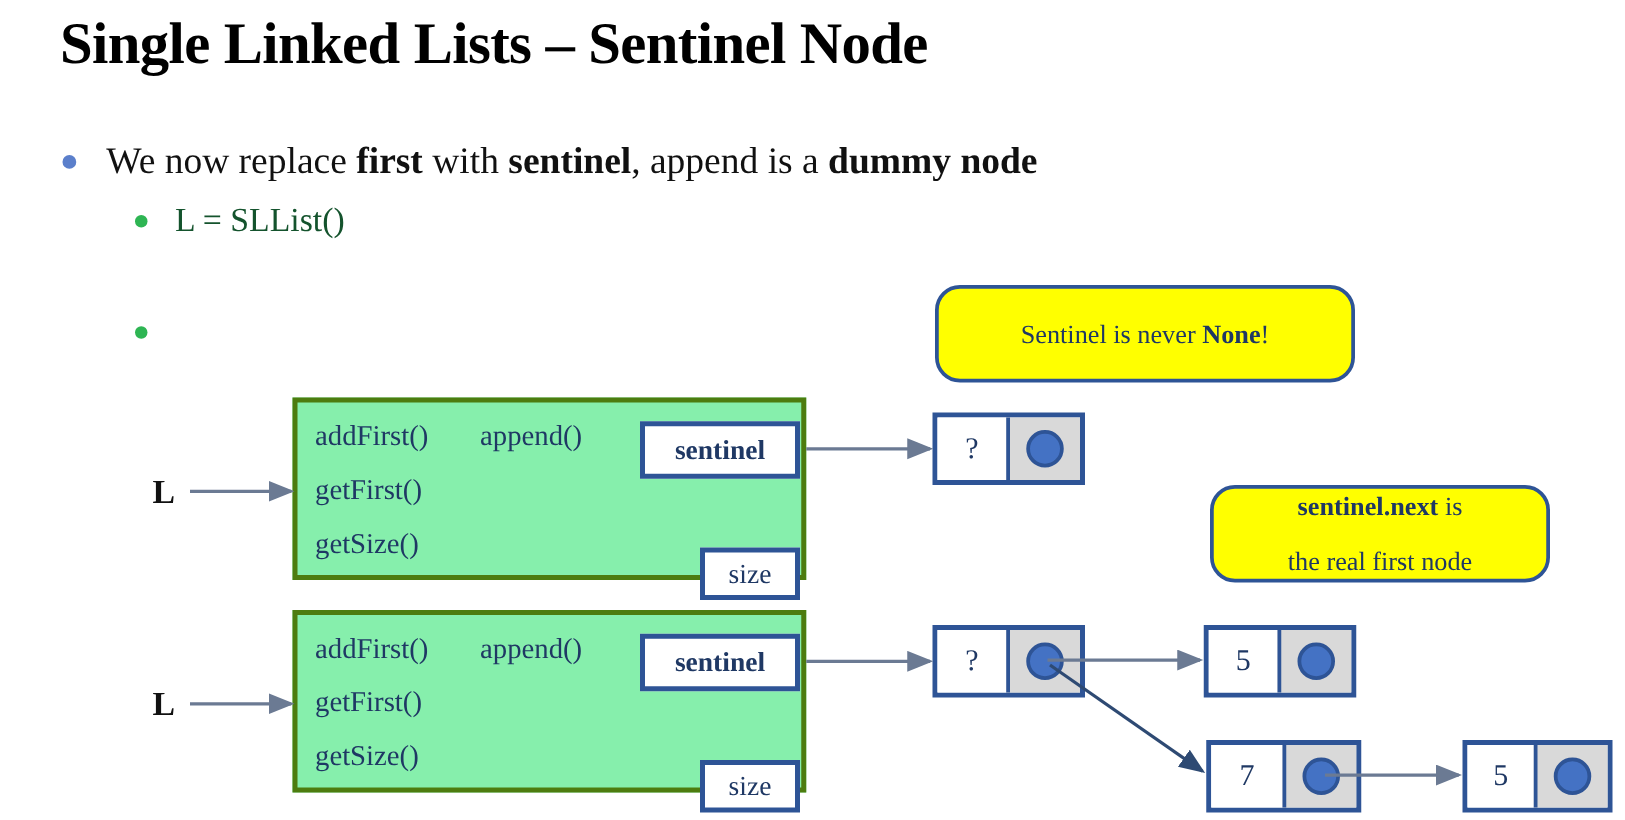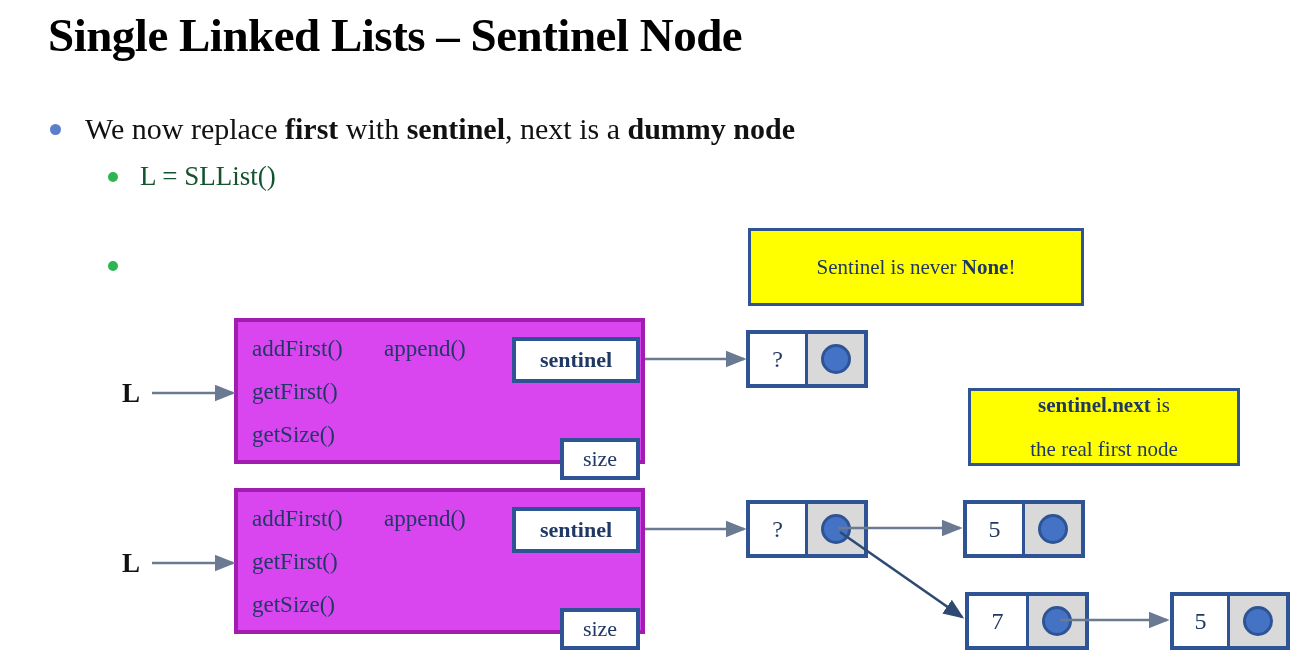--- a/index.html
+++ b/index.html
@@ -34,30 +34,30 @@
     margin-top:12px;margin-right:22px;flex:none;
   }
   .sub .txt{font-size:27px;color:#14532d;line-height:1.2;white-space:nowrap;}
   #sub0{top:160px;}
   #sub1{top:205px;}
   #sub2{top:249px;}
 
   
   .callout{
     position:absolute;background:#FFFF00;border:3px solid #2E5496;
-    border-radius:0;box-sizing:border-box;
+    border-radius:20px;box-sizing:border-box;
     display:flex;flex-direction:column;align-items:center;justify-content:center;
     color:#1F3864;font-size:21px;line-height:1.35;
   }
   #callout-sentinel-none{left:748px;top:228px;width:336px;height:78px;}
   #callout-sentinel-next{left:968px;top:388px;width:272px;height:78px;justify-content:space-between;}
 
   
   .listbox{
-    position:absolute;border:4px solid #a21caf;box-sizing:border-box;background:#d946ef;
+    position:absolute;border:4px solid #4d7c0f;box-sizing:border-box;background:#86efac;
   }
   #listbox-1{left:234px;top:318px;width:411px;height:146px;}
   #listbox-2{left:234px;top:488px;width:411px;height:146px;}
 
   .method{position:absolute;font-size:23px;color:#1F3864;white-space:nowrap;}
   .m-addfirst{left:14px;top:14px;}
   .m-append{left:146px;top:14px;}
   .m-getfirst{left:14px;top:57px;}
   .m-getsize{left:14px;top:100px;}
 
@@ -104,21 +104,21 @@
 </style>
 </head>
 <body>
 
 <div class="slide">
 
   <div class="title">Single Linked Lists – Sentinel Node</div>
 
   <div class="bullet-l1">
     <span class="dot-blue"></span>
-    <span class="txt"><span>We now replace </span><b>first</b><span> with </span><b>sentinel</b><span>, next is a </span><b>dummy node</b></span>
+    <span class="txt"><span>We now replace </span><b>first</b><span> with </span><b>sentinel</b><span>, append is a </span><b>dummy node</b></span>
   </div>
 
   <div class="sub" id="sub0">
     <span class="dot-green"></span>
     <span class="txt">L = SLList()</span>
   </div>
   <div class="sub" id="sub2">
     <span class="dot-green"></span>
   </div>
 

